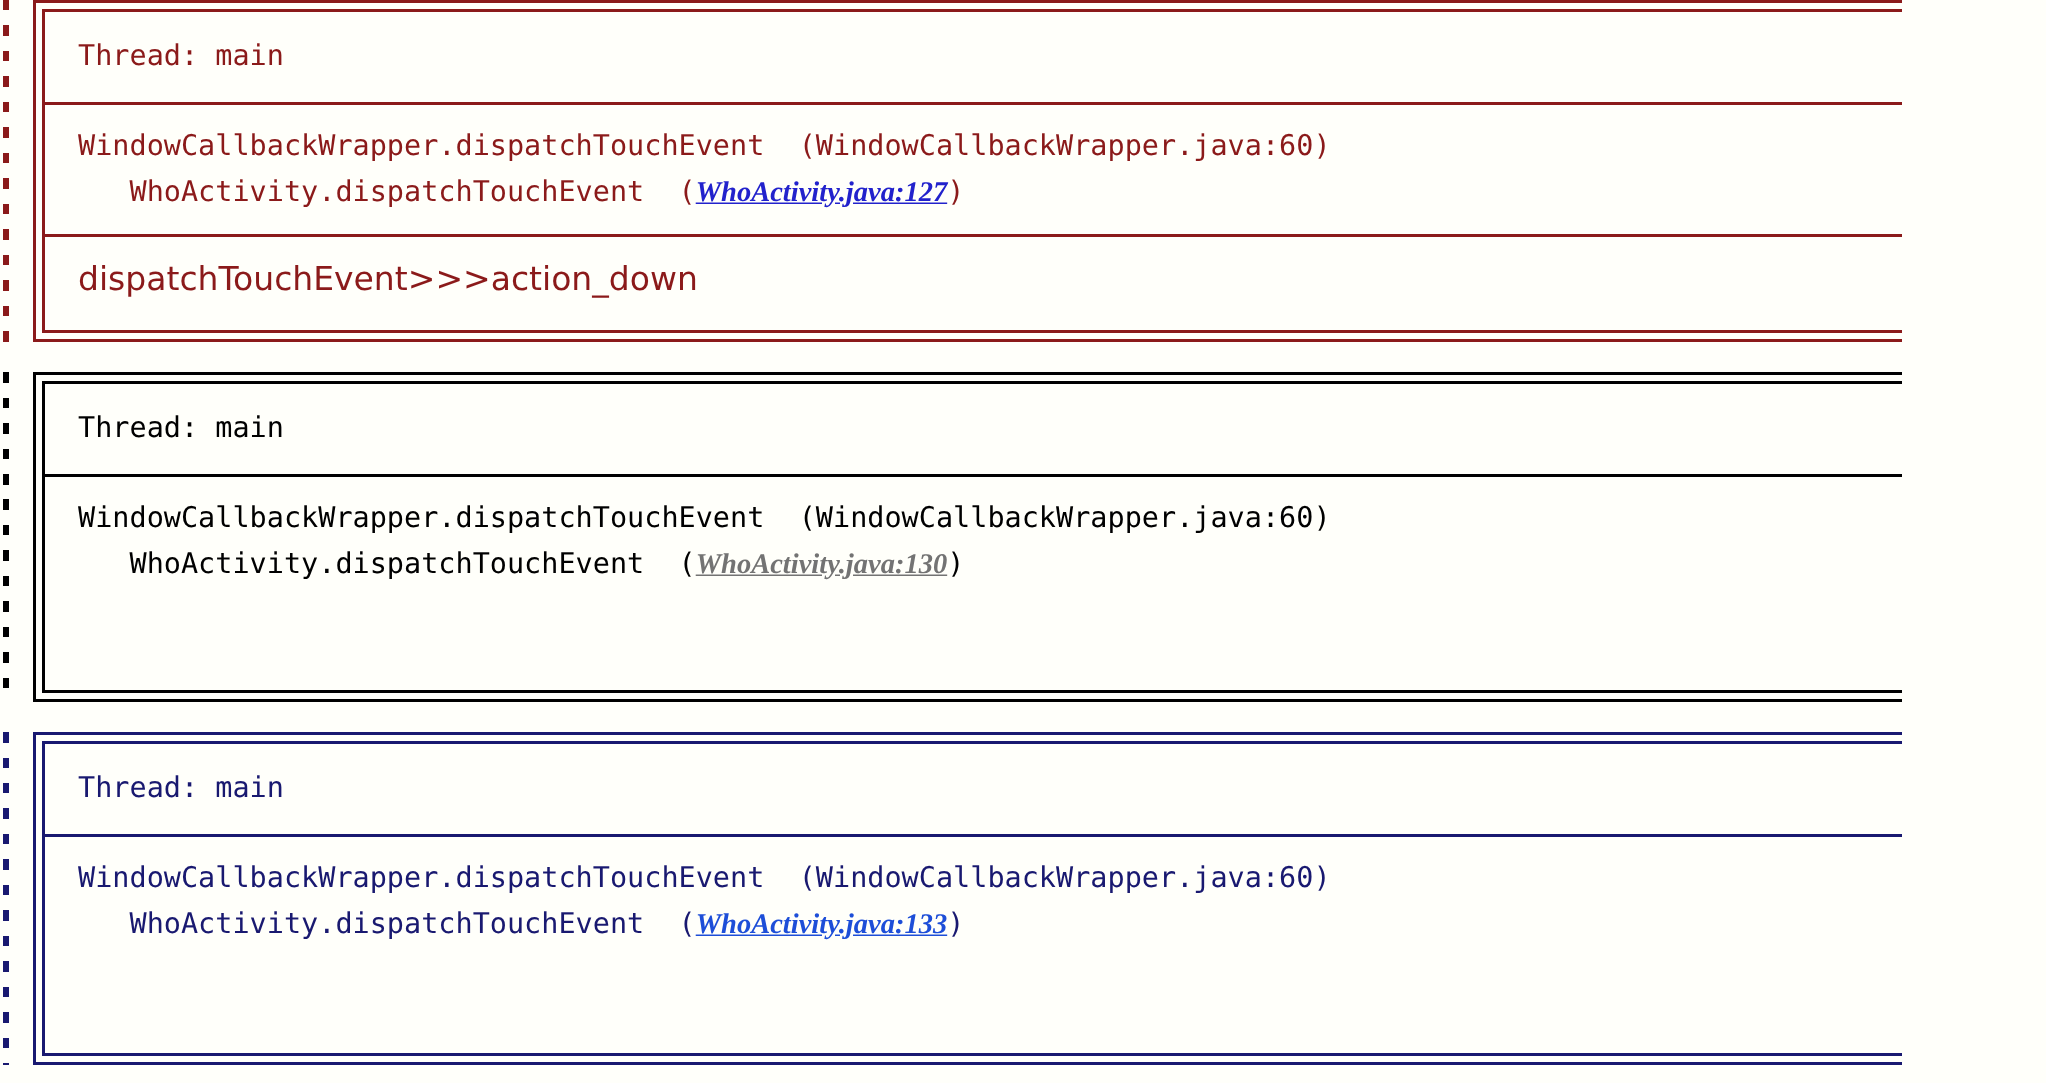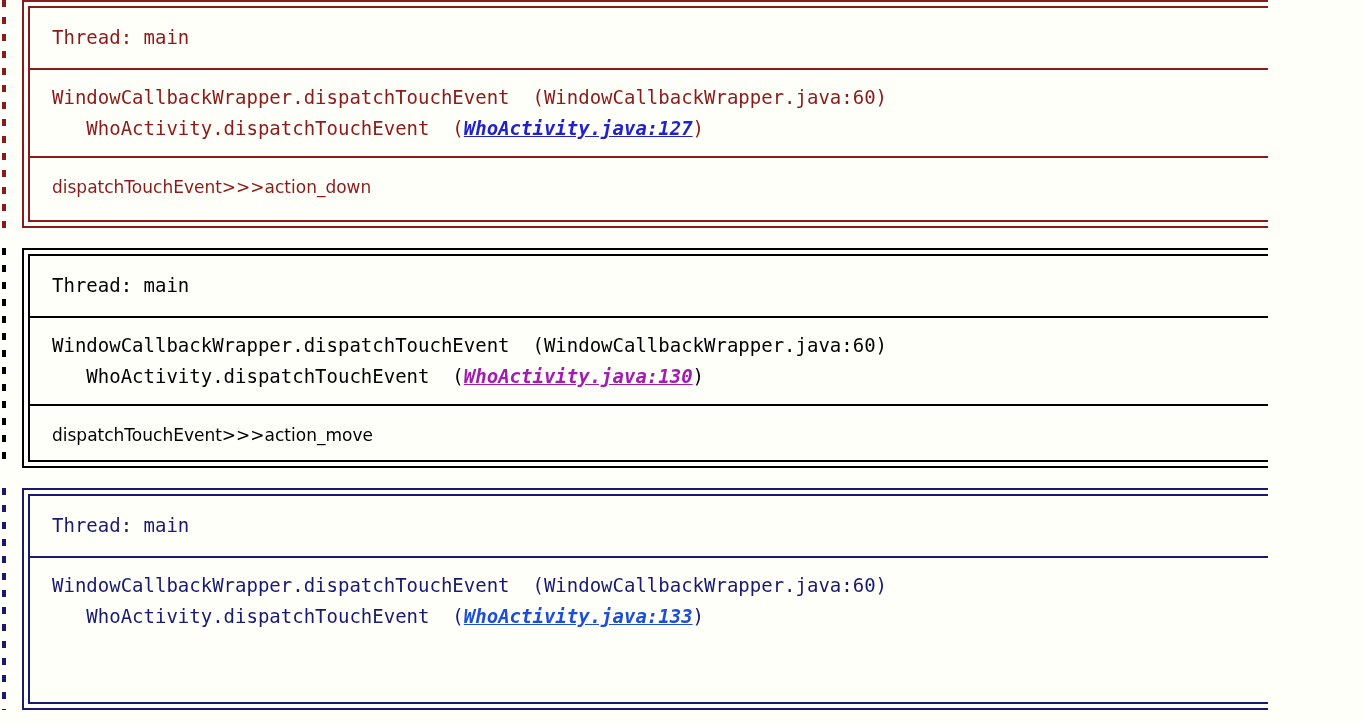--- a/index.html
+++ b/index.html
@@ -102,34 +102,35 @@
 
   .mono {
     font-family: "DejaVu Sans Mono", monospace;
     font-size: 19px;
     letter-spacing: 0px;
     white-space: pre;
     line-height: 31px;
   }
   .sans {
     font-family: "DejaVu Sans", sans-serif;
-    font-size: 17px;
+    font-size: 22px;
     white-space: pre;
     line-height: 26px;
   }
 
   .trace-line {
     white-space: pre;
   }
 
   .link {
     font-style: italic;
     font-weight: bold;
     text-decoration: underline;
     white-space: pre;
+    font-family: Liberation Serif, serif;
   }
 
   
   .theme-dark-red { color: #8b1a1a; }
   .theme-black    { color: #000000; }
   .theme-blue     { color: #191970; }
 </style>
 </head>
 <body>
 
@@ -162,26 +163,23 @@
     <div class="card-outer"></div>
     <div class="card-inner"></div>
     <div class="rows">
 
       <div class="row row-thread">
         <span class="mono">Thread: main</span>
       </div>
 
       <div class="row row-trace">
         <span class="mono trace-line">WindowCallbackWrapper.dispatchTouchEvent  (WindowCallbackWrapper.java:60)</span>
-        <span class="mono trace-line"><span>   WhoActivity.dispatchTouchEvent  (</span><span class="link" style="color:#a21caf;">WhoActivity.java:130</span><span>)</span></span>
-      </div>
-
-      <div class="row row-message">
-        <span class="sans">dispatchTouchEvent&gt;&gt;&gt;action_move</span>
-      </div>
+        <span class="mono trace-line"><span>   WhoActivity.dispatchTouchEvent  (</span><span class="link" style="color:#737373;">WhoActivity.java:130</span><span>)</span></span>
+      </div>
+
 
     </div>
   </div>
 
   <div class="card-block theme-blue" style="top:488px; height:222px;">
     <div class="gutter"></div>
     <div class="card-outer"></div>
     <div class="card-inner"></div>
     <div class="rows">
 

